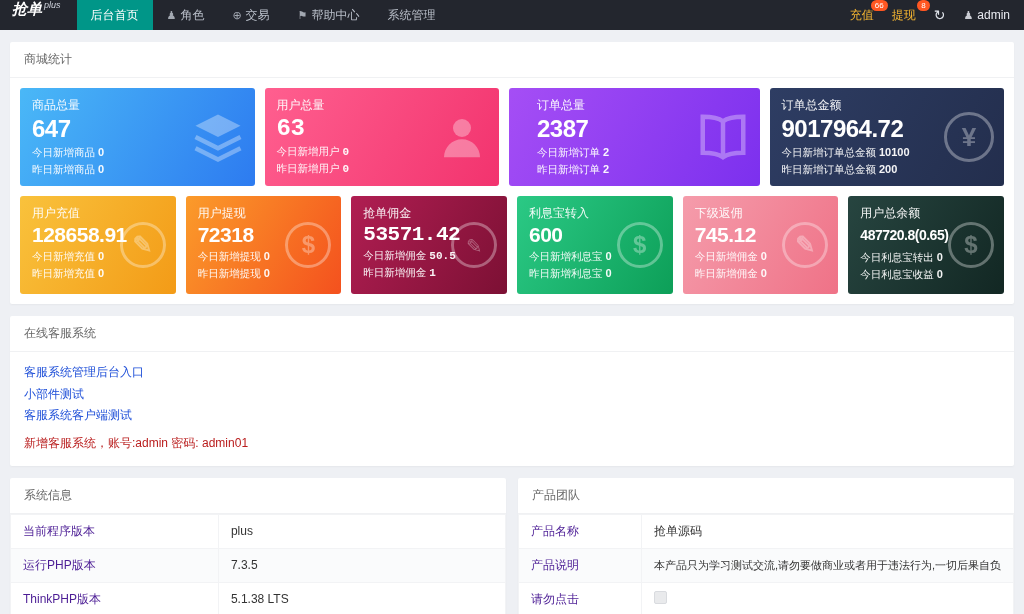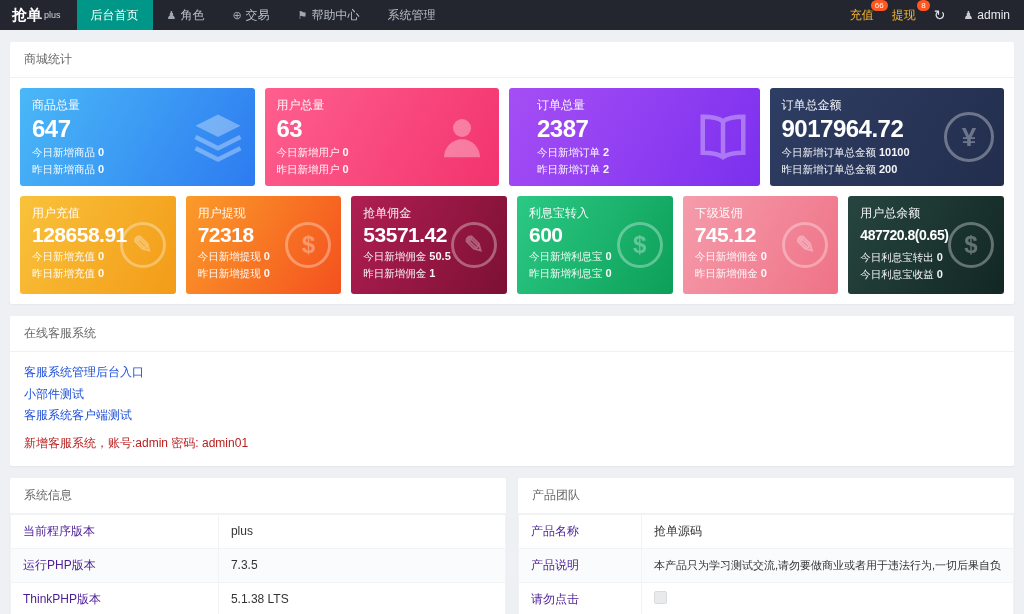--- a/index.html
+++ b/index.html
@@ -1,21 +1,21 @@
 <!DOCTYPE html>
 <html><head>
 <meta charset="utf-8">
 <style>
   * { box-sizing: border-box; margin: 0; padding: 0; }
   html,body { width:1024px; height:614px; overflow:hidden; }
   body { background:#eef0f4; font-family:"Liberation Sans",sans-serif; font-size:12px; color:#333; }
 
   
   .navbar { height:30px; background:#23262e; display:flex; align-items:stretch; color:#b9bfc9; }
-  .logo { display:flex; align-items:center; padding:0 16px 0 12px; color:#fff; font-size:15px; font-weight:bold; }
+  .logo { display:flex; align-items:flex-start; padding:0 16px 0 12px; color:#fff; font-size:15px; font-weight:bold;font-style:italic; }
   .logo sup { font-size:9px; font-weight:normal; color:#cfd3dc; margin-left:2px; }
   .nav-items { display:flex; align-items:stretch; }
   .nav-item { display:flex; align-items:center; gap:4px; padding:0 14px; font-size:12px; cursor:pointer; }
   .nav-item.active { background:#009688; color:#fff; }
   .nav-ico { font-size:11px; opacity:.85; }
   .nav-right { margin-left:auto; display:flex; align-items:center; gap:18px; padding-right:14px; }
   .nav-money { position:relative; color:#f7b731; cursor:pointer; }
   .nav-badge { position:absolute; top:-7px; right:-14px; background:#ff5722; color:#fff; font-size:8px;
                line-height:11px; padding:0 4px; border-radius:7px; }
   .nav-refresh { color:#dfe3ea; font-size:14px; cursor:pointer; }
@@ -37,26 +37,26 @@
   .card-value.small { font-size:14px; line-height:1.9; }
   .card-line { font-size:10.5px; line-height:1.55; opacity:.95; white-space:nowrap; }
   .card-line b { margin-left:3px; font-size:11px; }
   .card-icon { position:absolute; right:10px; top:50%; transform:translateY(-50%); opacity:.33; }
   .card-icon svg { width:54px; height:54px; display:block; }
   .circle-icon { width:50px; height:50px; border:3px solid #fff; border-radius:50%;
                  display:flex; align-items:center; justify-content:center; font-size:26px; font-weight:bold; }
   .row2 .circle-icon { width:46px; height:46px; font-size:24px; }
 
   .c1{background:linear-gradient(120deg,#4ab8f7,#2d7bf0);}
-  .c2{background:linear-gradient(120deg,#ff5f8f,#f2336e);}
+  .c2{background:linear-gradient(120deg,#ff5f8f,#f2336e);font-family:Liberation Mono, monospace;}
   .c3{background:linear-gradient(120deg,#a54ef5,#7c30ee);padding-left:28px;}
   .c4{background:linear-gradient(120deg,#2e3d63,#232e4d);}
   .c5{background:linear-gradient(120deg,#f9c23c,#f39b17);}
   .c6{background:linear-gradient(120deg,#fb9b2a,#f4511e);}
-  .c7{background:linear-gradient(120deg,#b01e52,#7c1034);}
+  .c7{background:linear-gradient(120deg,#b01e52,#7c1034);font-family:Liberation Mono, monospace;}
   .c8{background:linear-gradient(120deg,#2bc985,#0d9f58);}
   .c9{background:linear-gradient(120deg,#f59cab,#ef7287);}
   .c10{background:linear-gradient(120deg,#274540,#122723);}
 
   
   .service-body { padding:10px 14px 14px 14px; }
   .service-link { display:block; color:#1d4ed8; text-decoration:none; font-size:12px; line-height:1.8; cursor:pointer; }
   .service-note { margin-top:8px; color:#b91c1c; font-size:12px; }
 
   

